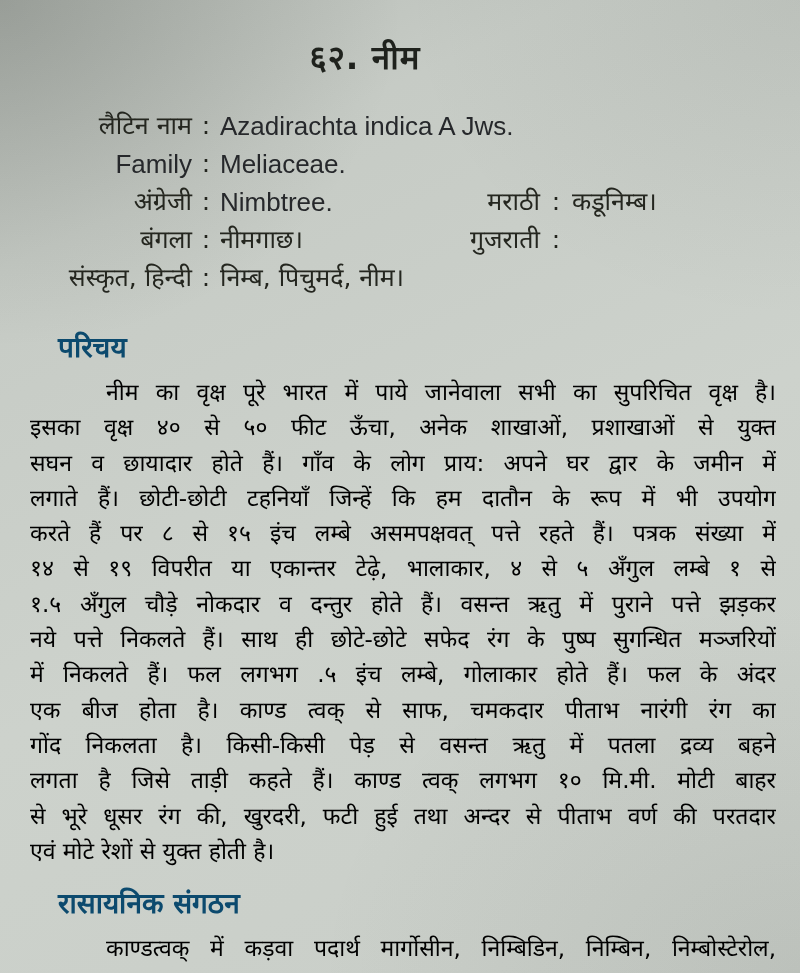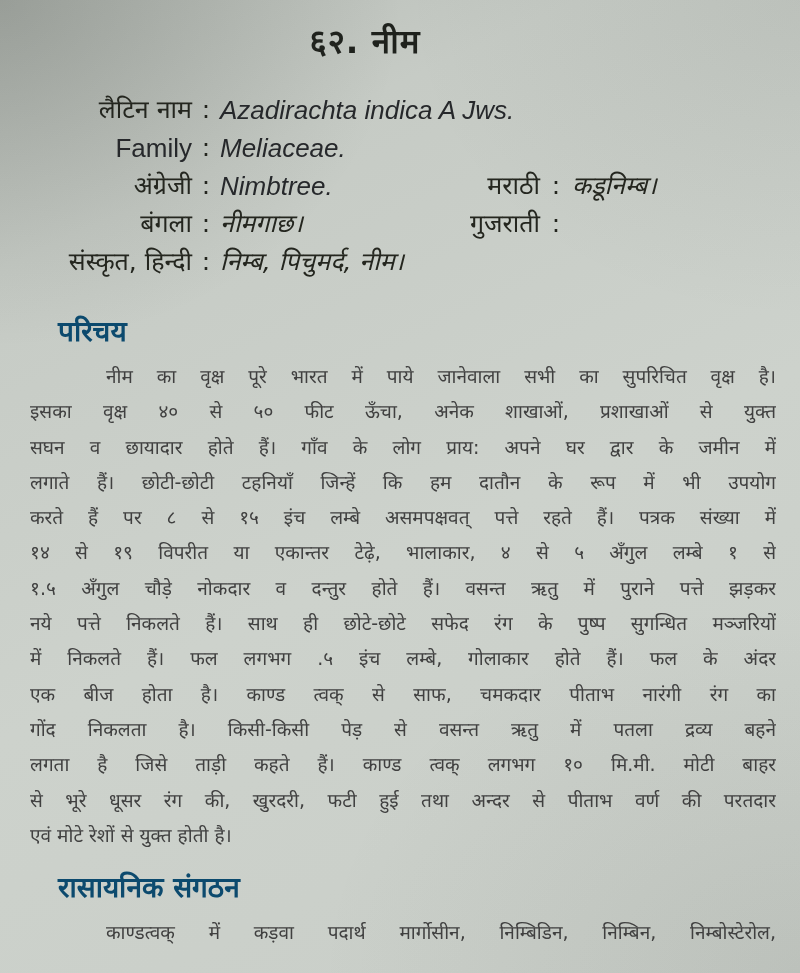--- a/index.html
+++ b/index.html
@@ -7,38 +7,38 @@
     width:800px;height:973px;overflow:hidden;
     background:
       radial-gradient(120% 85% at 0% 0%, rgba(35,40,35,0.20) 0%, rgba(35,40,35,0) 42%),
       radial-gradient(90% 60% at 100% 0%, rgba(35,40,35,0.07) 0%, rgba(35,40,35,0) 55%),
       radial-gradient(110% 70% at 100% 100%, rgba(35,40,35,0.08) 0%, rgba(35,40,35,0) 55%),
       linear-gradient(155deg,#b6bbb5 0%,#c6cbc5 20%,#cdd2cc 55%,#c9cec8 100%);
     font-family:"DejaVu Sans","Liberation Sans",sans-serif;
     color:#24261f;
     -webkit-font-smoothing:antialiased;
   }
-  .page{box-sizing:border-box;width:800px;height:973px;padding:12px 24px 0 30px;}
+  .page{box-sizing:border-box;width:800px;height:973px;padding:28px 24px 0 30px;}
   .title{
     text-align:center;font-weight:bold;font-size:33px;letter-spacing:1px;
     margin:6px 0 0 0;transform:translateX(-38px);color:#1f221d;
   }
   .names{margin-top:28px;font-size:25px;}
   .info-row{display:grid;grid-template-columns:162px 28px auto;line-height:38px;}
   .info-label{text-align:right;white-space:nowrap;}
   .info-colon{text-align:center;}
-  .info-value{text-align:left;white-space:nowrap;font-style:italic;}
+  .info-value{text-align:left;white-space:nowrap;}
   .latin{font-family:"Liberation Sans","DejaVu Sans",sans-serif;font-size:26px;color:#26282b;}
   .row-2col{display:flex;line-height:38px;}
   .col-left{width:402px;display:grid;grid-template-columns:162px 28px auto;}
   .col-right{flex:1;display:grid;grid-template-columns:108px 32px auto;}
   .heading{font-size:28px;font-weight:bold;color:#0c4a6e;margin:0;}
   .heading-parichay{margin-top:30px;margin-left:28px;}
   .heading-rasayanik{margin-top:14px;margin-left:28px;}
-  .para{margin-top:10px;font-size:19px;line-height:35.3px;color:#404040;}
+  .para{margin-top:10px;font-size:23px;line-height:35.3px;color:#000000;}
   .tline{
     text-align:justify;text-align-last:justify;text-justify:inter-word;
     height:35.3px;overflow:hidden;
   }
   .tline.indent{text-indent:76px;}
   .tline.lastline{text-align-last:left;}
 </style>
 </head>
 <body>
 

